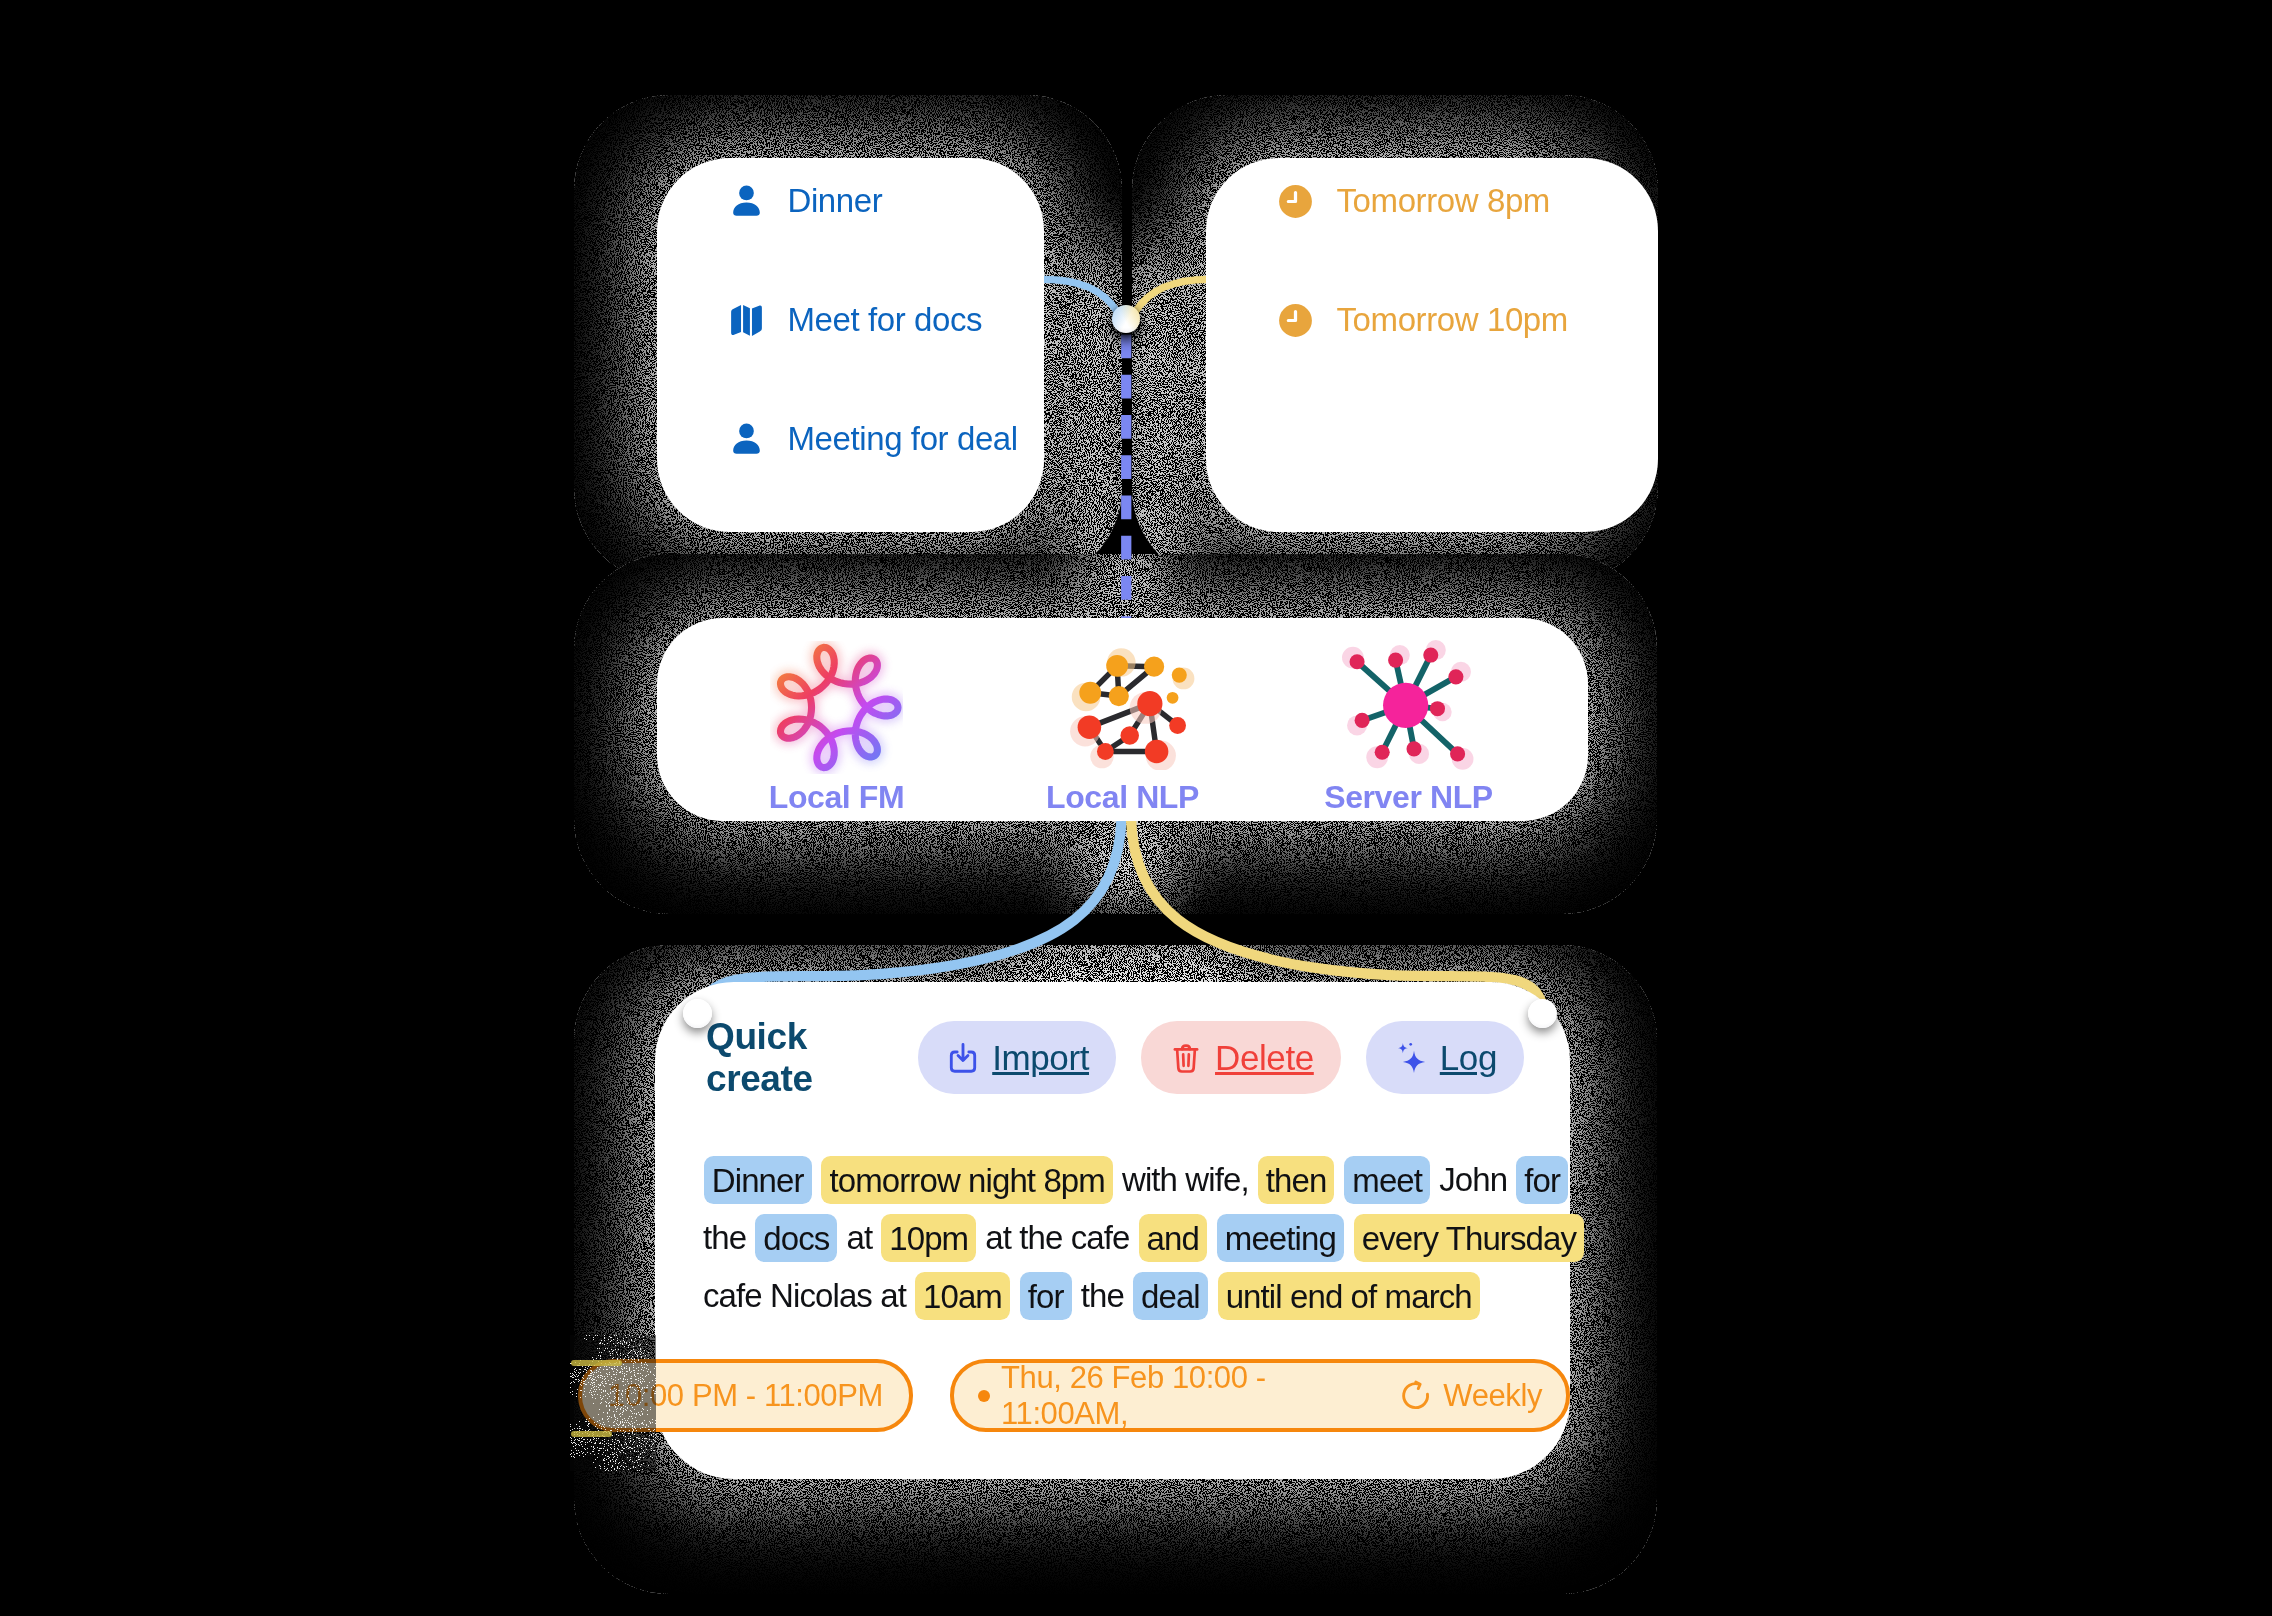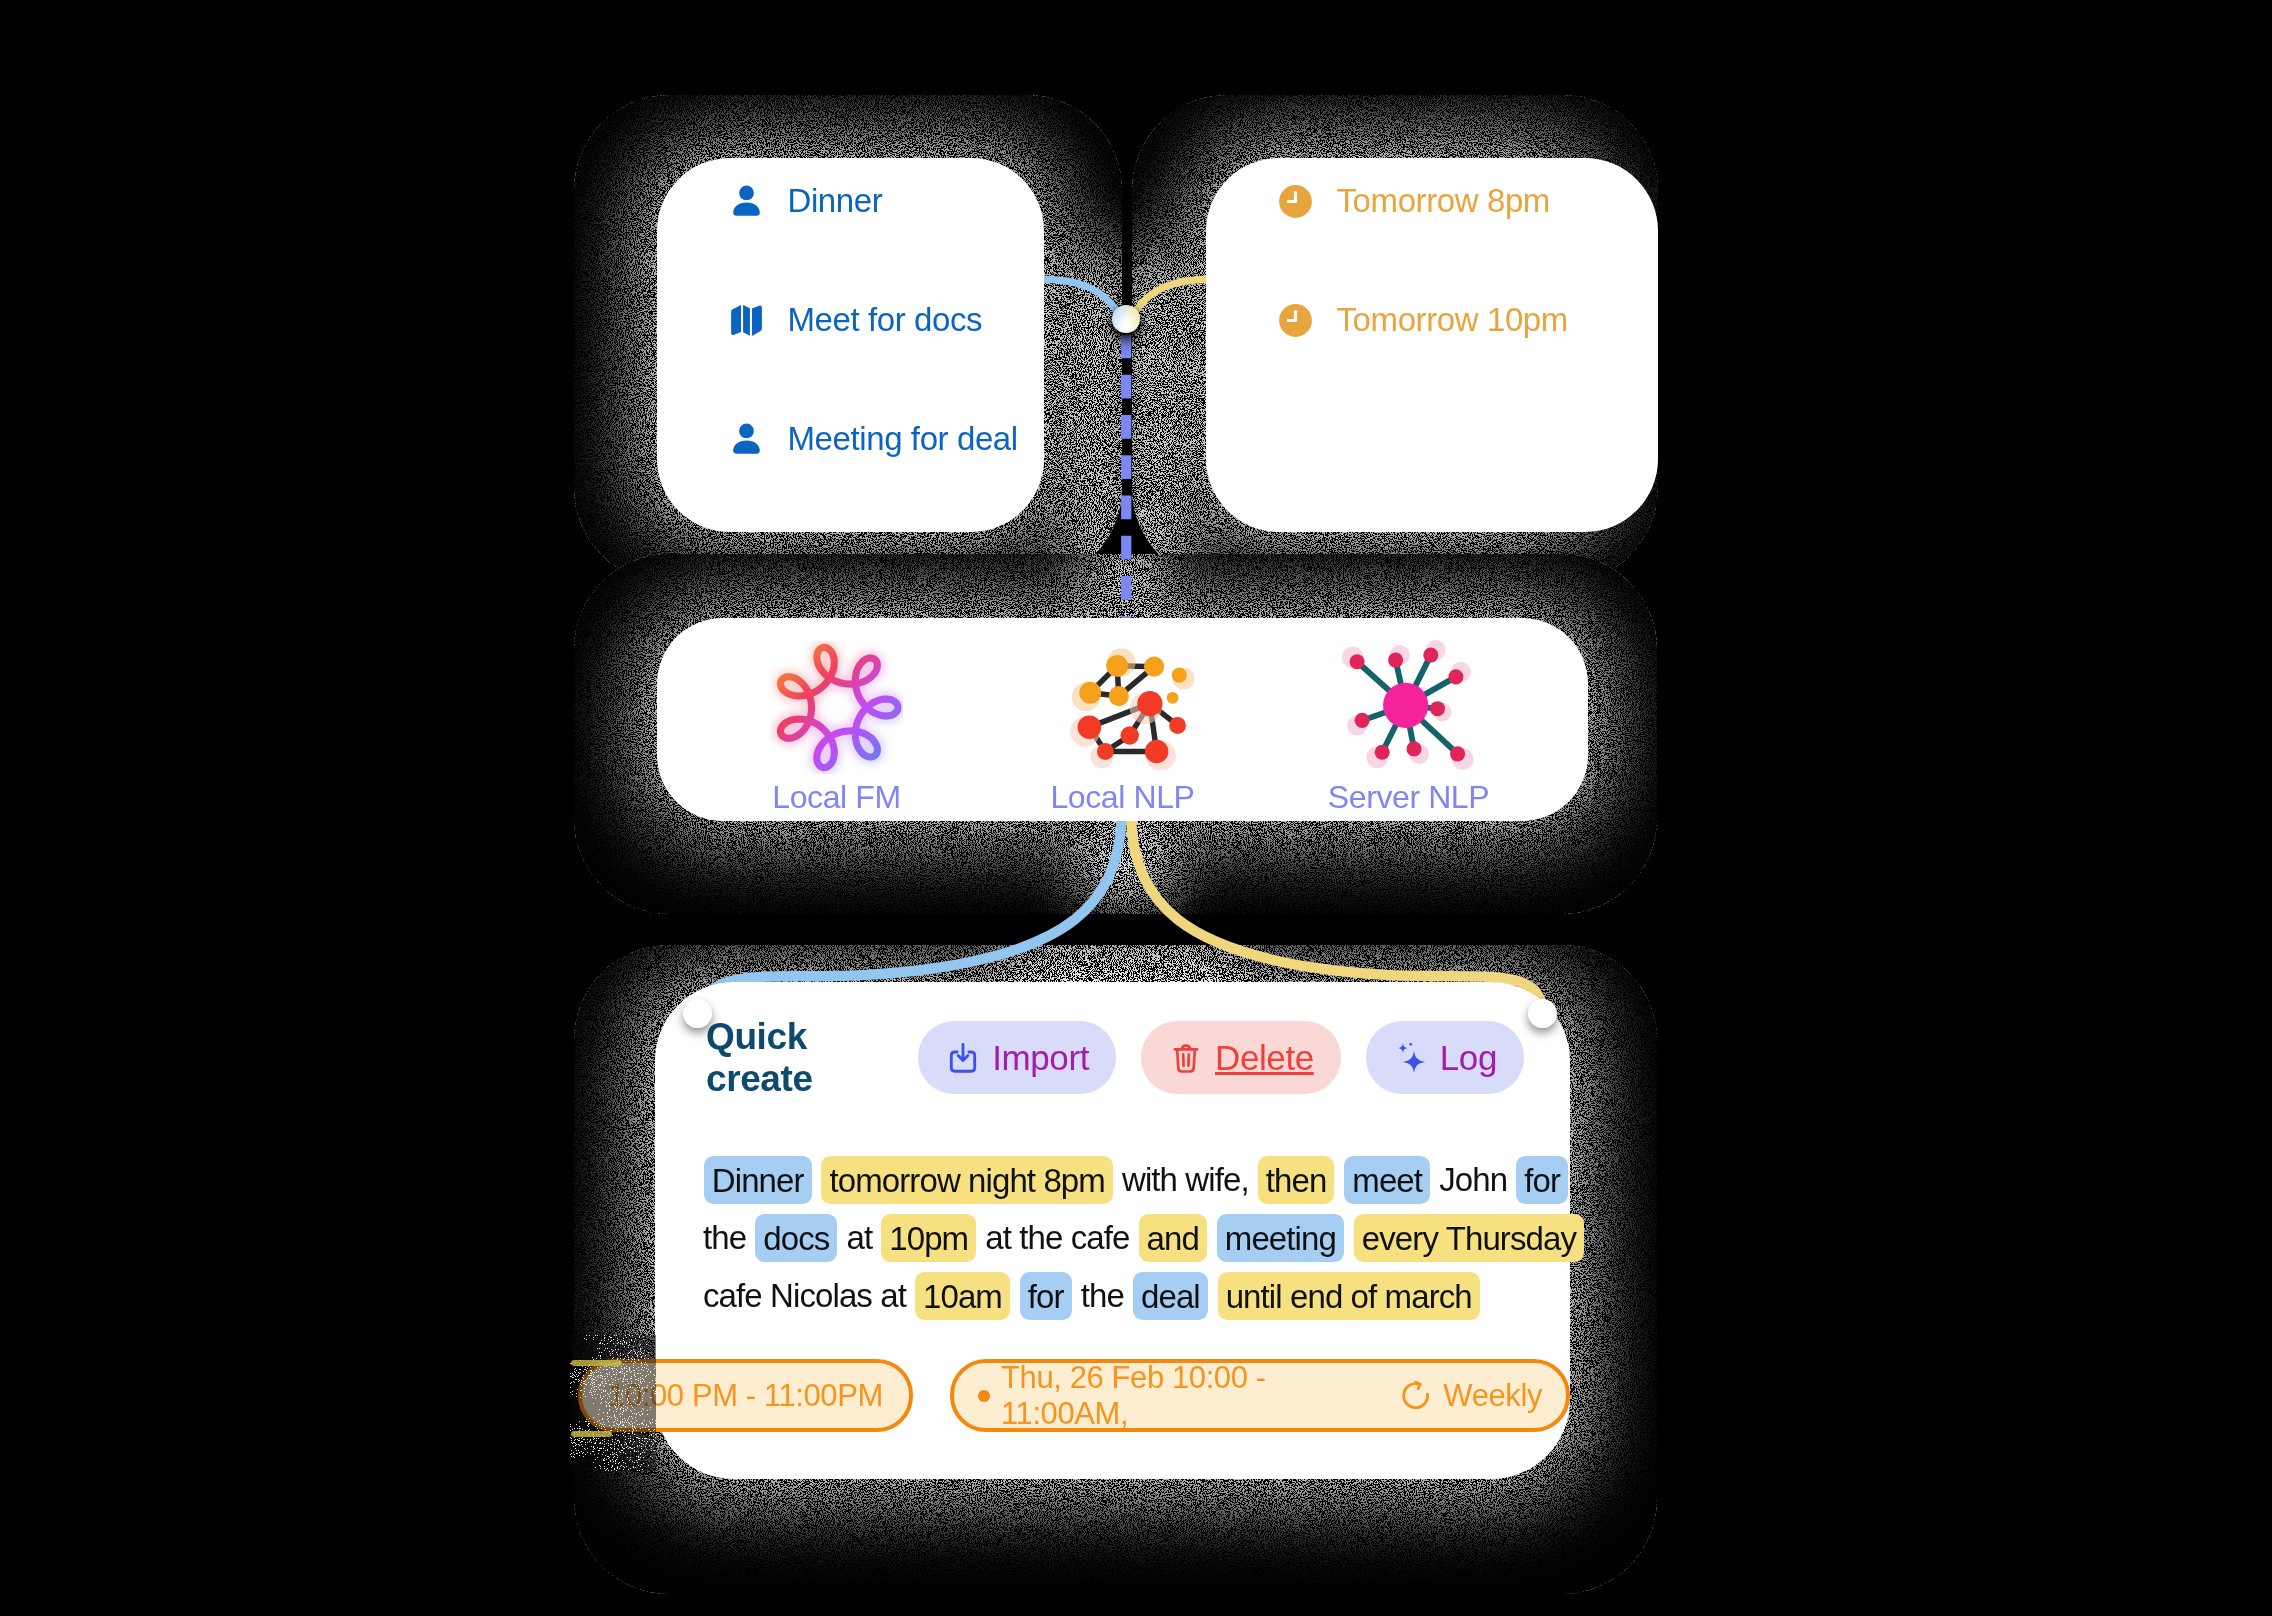--- a/index.html
+++ b/index.html
@@ -33,30 +33,30 @@
   .row{display:flex;align-items:center;gap:20.5px;min-height:43px;}
   .row.top-align{align-items:flex-start;}
   .row.top-align .ic{margin-top:3.2px;}
   .ic{width:41px;height:41px;flex:none;display:flex;align-items:center;justify-content:center;}
   .lbl{font-size:33px;font-weight:500;letter-spacing:-0.4px;line-height:1.22;white-space:pre-line;}
   .blue .lbl{color:#0B64BF;}
   .orange .lbl{color:#E8A53D;}
 
   .model{display:flex;flex-direction:column;align-items:center;width:221px;}
   .model .micon{height:140px;display:flex;align-items:center;justify-content:center;}
-  .model .mlabel{margin-top:1.6px;font-size:32px;font-weight:400;color:#8185F2;letter-spacing:-0.4px;}
+  .model .mlabel{margin-top:1.6px;font-size:32px;font-weight:700;color:#8185F2;letter-spacing:-0.4px;}
 
   
   .ed-header{position:absolute;left:51px;right:46px;top:39px;height:73px;
              display:flex;align-items:center;justify-content:space-between;}
   .ed-title{font-size:37px;font-weight:700;color:#0c4a6e;letter-spacing:-0.4px;}
   .btn-row{display:flex;gap:25px;}
   .btn{height:73px;border-radius:36px;display:flex;align-items:center;gap:11px;
        padding:0 27px;font-size:35px;font-weight:500;border:none;letter-spacing:-0.4px;}
-  .btn.indigo{background:#D8DCF9;color:#a21caf;}
+  .btn.indigo{background:#D8DCF9;color:#0c4a6e;text-decoration:underline;}
   .btn.red{background:#F9D8D6;color:#F0403A;text-decoration:underline;}
   .btn svg{width:36px;height:36px;}
 
   .transcript{position:absolute;left:48px;top:169px;width:892px;
               font-size:33px;letter-spacing:-0.9px;color:#101114;}
   .tline{line-height:58px;white-space:nowrap;}
   .hl{border-radius:9.5px;padding:5.5px 8px;margin:0 0.8px;}
   .hl-blue{background:#A6CEF3;}
   .hl-yellow{background:#F7E07F;}
 

